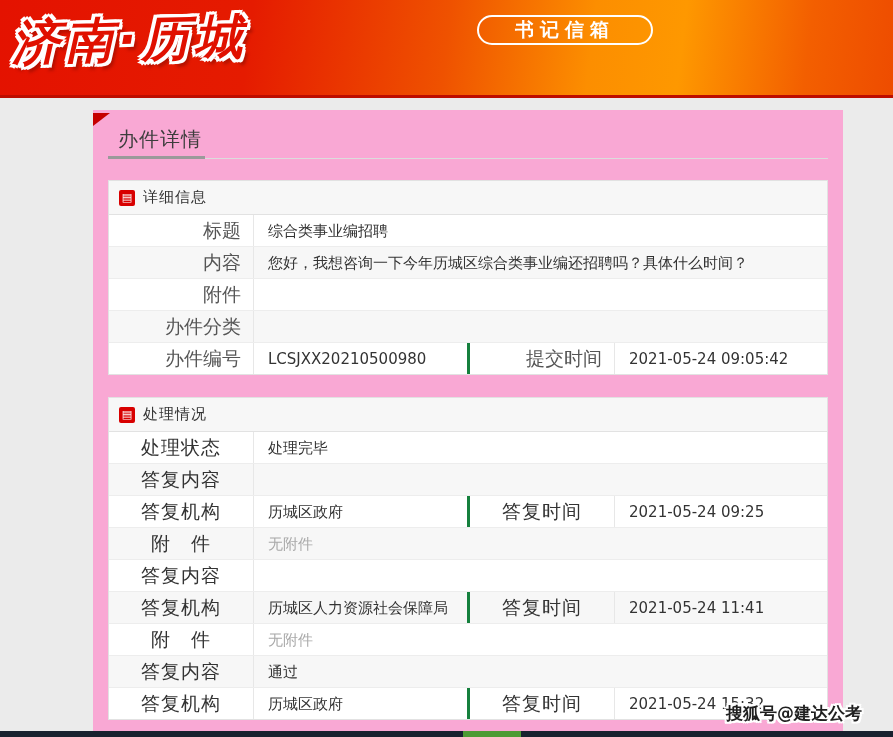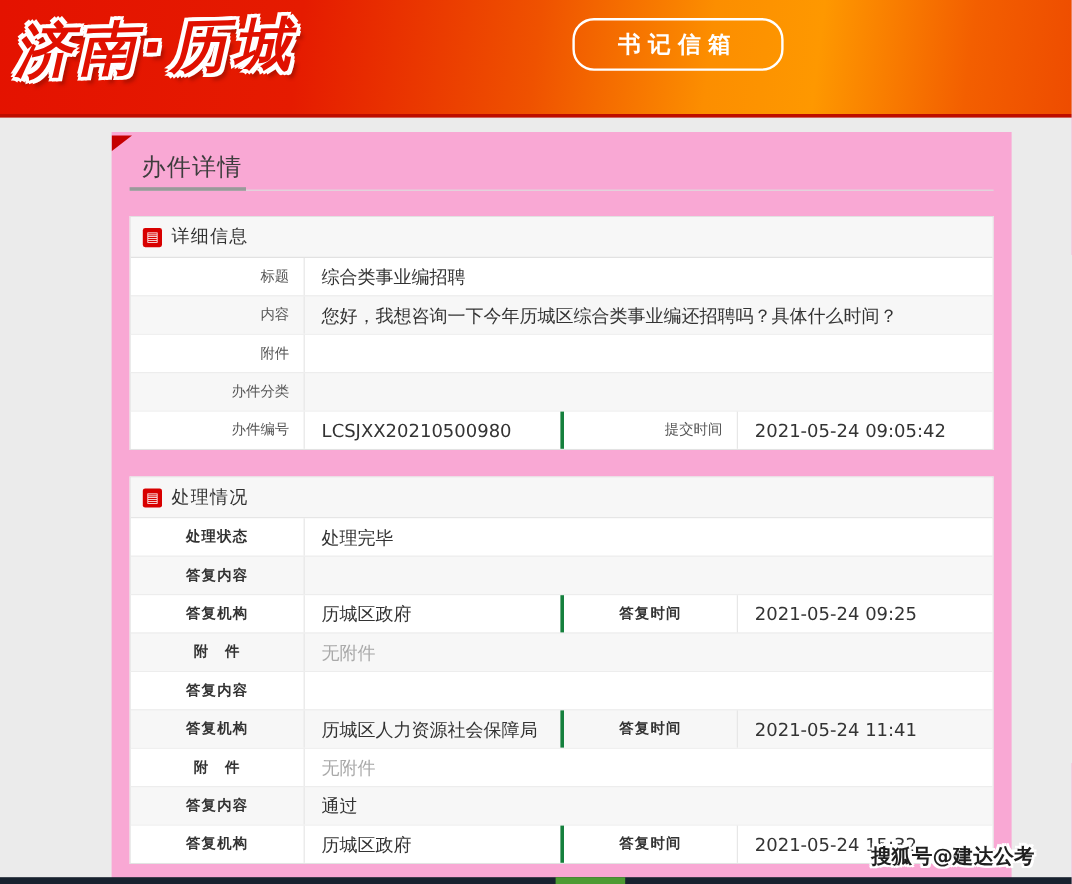--- a/index.html
+++ b/index.html
@@ -18,21 +18,21 @@
     position:absolute;left:12px;top:8px;
     font-size:48px;font-weight:bold;font-style:italic;
     letter-spacing:5px;color:#e01000;white-space:nowrap;
     transform:rotate(-1.5deg);
     text-shadow:
       -3px -3px 0 #fff, 3px -3px 0 #fff, -3px 3px 0 #fff, 3px 3px 0 #fff,
       0 -3px 0 #fff, 0 3px 0 #fff, -3px 0 0 #fff, 3px 0 0 #fff,
       5px 6px 3px rgba(120,10,0,.45);
   }
   .mailbox-btn{
-    position:absolute;left:477px;top:15px;width:176px;height:44px;
+    position:absolute;left:477px;top:15px;width:176px;height:30px;
     background:transparent;border:2px solid #ffffff;border-radius:18px;
     color:#fff;font-size:19px;font-weight:bold;letter-spacing:6px;
     display:flex;align-items:center;justify-content:center;
     cursor:pointer;box-sizing:border-box;
     font-family:"DejaVu Sans","Liberation Sans",sans-serif;
   }
   
   .card{
     position:absolute;left:93px;top:110px;width:750px;height:627px;
     background:#f9a8d4;overflow:hidden;
@@ -64,30 +64,30 @@
     font-size:11px;line-height:1;flex:0 0 16px;
   }
   .sec-title{font-size:15px;font-weight:normal;color:#333;letter-spacing:1px;}
   .row{display:flex;align-items:stretch;min-height:31px;background:#fff;}
   .row + .row{border-top:1px solid #ededed;}
   .row.alt{background:#f7f7f7;}
   .lbl{
     flex:0 0 145px;width:145px;box-sizing:border-box;
     border-right:1px solid #e7e7e7;
     display:flex;align-items:center;justify-content:flex-end;
-    padding-right:12px;font-size:12px;color:#555;
+    padding-right:12px;font-size:19px;color:#555;
   }
   .val{
     flex:1 1 auto;display:flex;align-items:center;
     padding:1px 14px;font-size:15px;color:#333;line-height:26px;
   }
   .val.fixed{flex:0 0 216px;width:216px;box-sizing:border-box;border-right:3px solid #15803d;}
   .lbl.second{border-right:1px solid #e7e7e7;}
   .val.muted{color:#a9a9a9;}
-  .sec-process .lbl{justify-content:center;padding-right:0;font-weight:bold;color:#333;letter-spacing:1px;}
+  .sec-process .lbl{justify-content:center;padding-right:0;font-weight:normal;color:#333;letter-spacing:1px;}
   
   .watermark{
     position:absolute;left:726px;top:702px;z-index:20;white-space:nowrap;
     font-size:17px;font-weight:bold;color:#1f1f1f;letter-spacing:0;
     text-shadow:
       -2px -2px 0 #fff, 2px -2px 0 #fff, -2px 2px 0 #fff, 2px 2px 0 #fff,
       0 -2px 0 #fff, 0 2px 0 #fff, -2px 0 0 #fff, 2px 0 0 #fff;
   }
   .bottom-bar{position:absolute;left:0;bottom:0;width:893px;height:6px;background:#18222f;z-index:15;}
   .bottom-bar-progress{position:absolute;left:463px;top:0;width:58px;height:6px;background:#4d9b33;}

